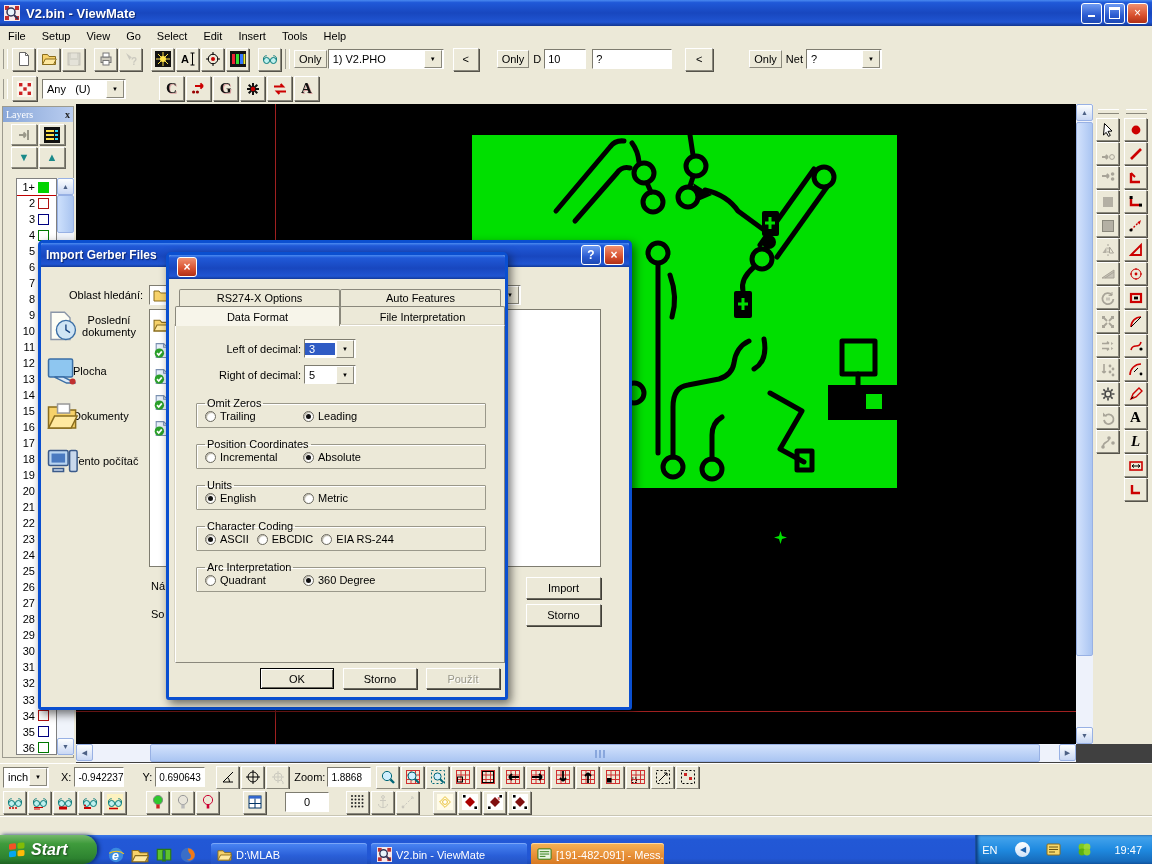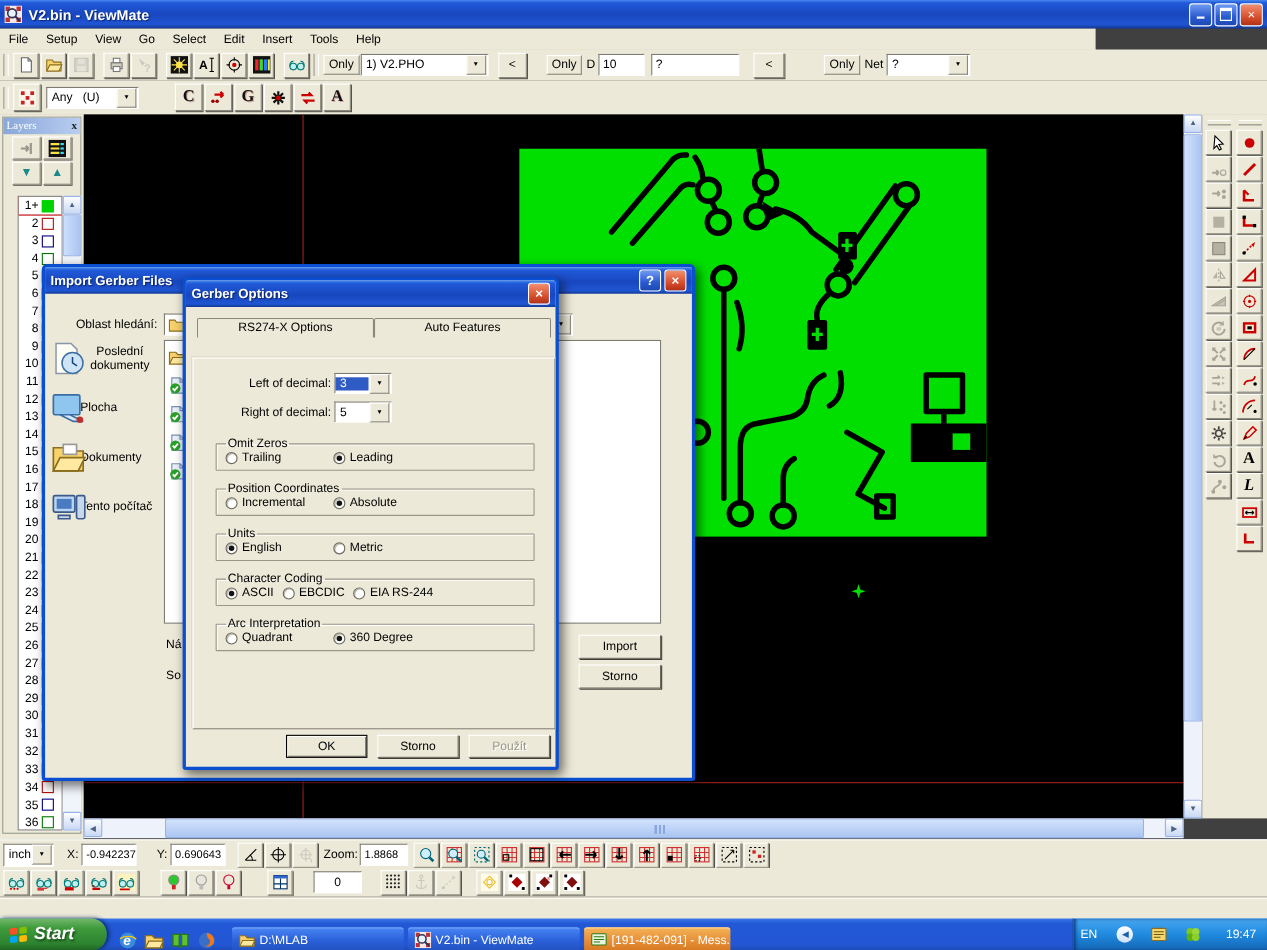--- a/index.html
+++ b/index.html
@@ -11,21 +11,21 @@
     background:linear-gradient(180deg,#4a8af0 0%,#2059d8 10%,#1847bf 50%,#2055d2 85%,#12368f 100%);
     display:flex;align-items:center;padding:0 4px;box-sizing:border-box;}
   #titlebar .ttl{color:#fff;font-weight:bold;font-size:13px;margin-left:6px;
     text-shadow:1px 1px 1px #0a246a;flex:1;}
   .capbtn{width:21px;height:21px;margin-left:2px;border-radius:3px;border:1px solid #fff;
     display:flex;align-items:center;justify-content:center;color:#fff;font-size:12px;line-height:1;
     background:linear-gradient(180deg,#6f9bf2,#2a5ad0 60%,#1d49b4);box-sizing:border-box;}
   .capbtn.close{background:linear-gradient(180deg,#f0906f,#d8502e 60%,#b03016);}
   .capbtn .restore{width:9px;height:8px;border:1px solid #fff;border-top:3px solid #fff;background:transparent;}
   
-  #menubar{position:absolute;left:0;top:26px;width:996px;height:19px;background:#ece9d8;
+  #menubar{position:absolute;left:0;top:26px;width:1152px;height:19px;background:#ece9d8;
     display:flex;align-items:center;border-bottom:1px solid #d8d4c4;}
   .menu-item{padding:2px 8px;cursor:default;}
   
   .tb{position:absolute;left:0;width:1152px;background:#ece9d8;display:flex;align-items:center;}
   #tb1{top:45px;height:28px;}
   #tb2{top:73px;height:31px;border-bottom:1px solid #c6c3b2;}
   .groove{width:3px;height:20px;border-left:1px solid #9c9a8e;border-right:1px solid #fff;margin:0 3px;}
   .tbtn{width:23px;height:23px;margin:0 1px;background:#ece9d8;
     border:1px solid;border-color:#fff #8a887c #8a887c #fff;box-shadow:1px 1px 0 #55534a;
     display:flex;align-items:center;justify-content:center;box-sizing:border-box;}
@@ -1523,26 +1523,29 @@
         </div>
       </div>
     <span class="peek" style="top:337px">Ná</span>
     <span class="peek" style="top:365px">So</span>
     <span class="xpbtn impbtn">Import</span>
     <span class="xpbtn stobtn">Storno</span>
   </div>
 
   <div id="gerber-dlg" class="dialog">
     <div class="dlgcap">
-      <span class="t">Gerber Options</span>
       <span class="dlgbtn close">×</span>
     </div>
     <div id="tabs-back" class="tabrow">
         <span class="tab">RS274-X Options</span>
         <span class="tab">Auto Features</span>
+      </div>
+    <div id="tabs-front" class="tabrow">
+        <span class="tab selected">Data Format</span>
+        <span class="tab">File Interpretation</span>
       </div>
     <div id="gpanel">
       <div class="decrow">
         <span class="dl">Left of decimal:</span>
         <span class="combo">
           <span class="val hl">3</span>
           <span class="drop">▼</span>
         </span>
       </div>
       <div class="decrow" style="margin-bottom:12px">

